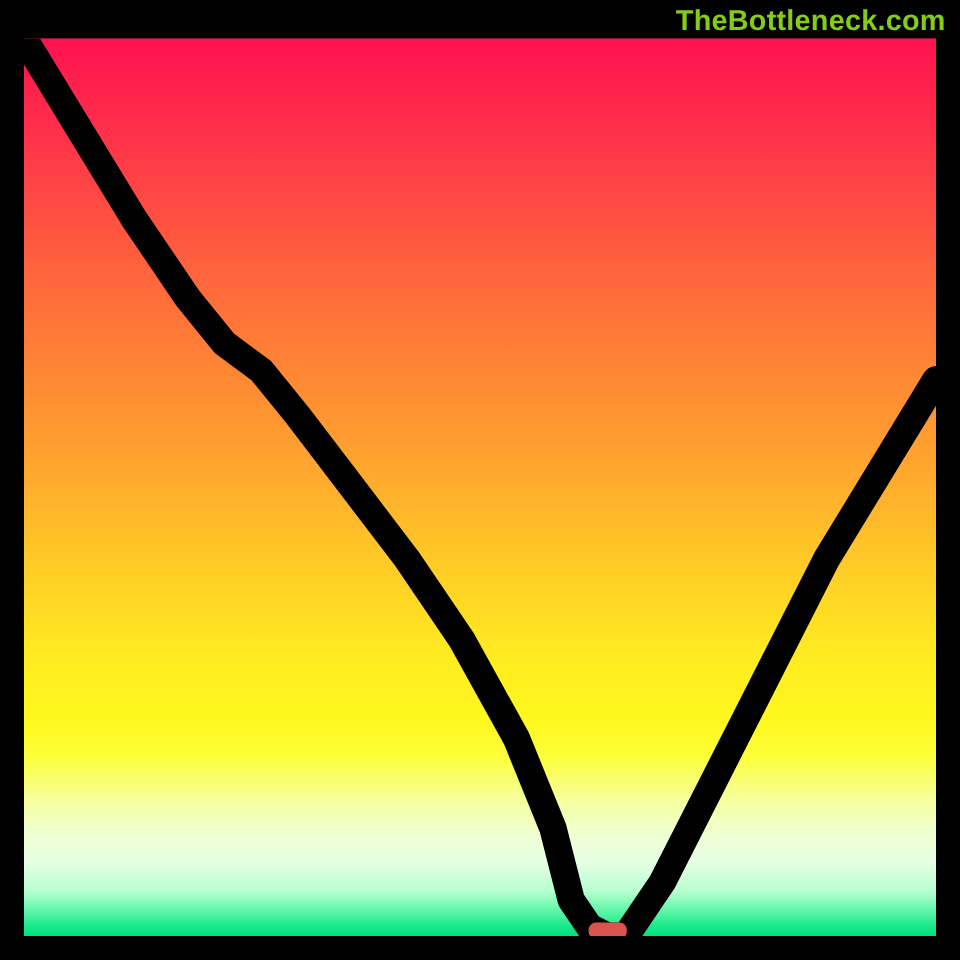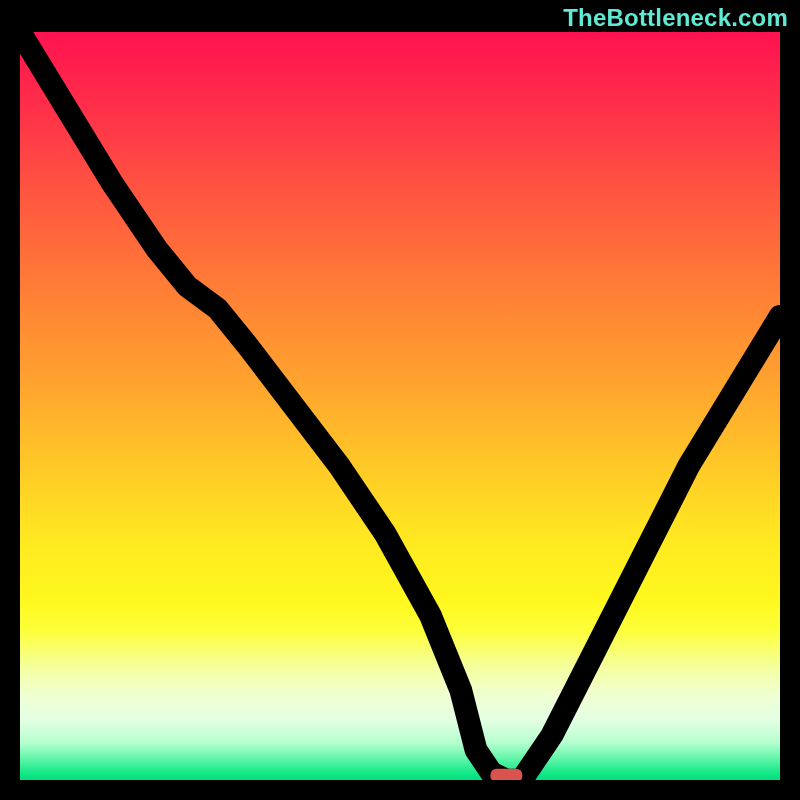--- a/index.html
+++ b/index.html
@@ -16,21 +16,21 @@
     height: 800px;
     background: #000;
   }
   .watermark {
     position: absolute;
     top: 4px;
     right: 12px;
     font-family: Arial, Helvetica, sans-serif;
     font-size: 24px;
     font-weight: 600;
-    color: #5eead4;
+    color: #84cc16;
     letter-spacing: 0.2px;
     user-select: none;
   }
   .plot-area {
     position: absolute;
     left: 20px;
     top: 32px;
     width: 760px;
     height: 748px;
   }

